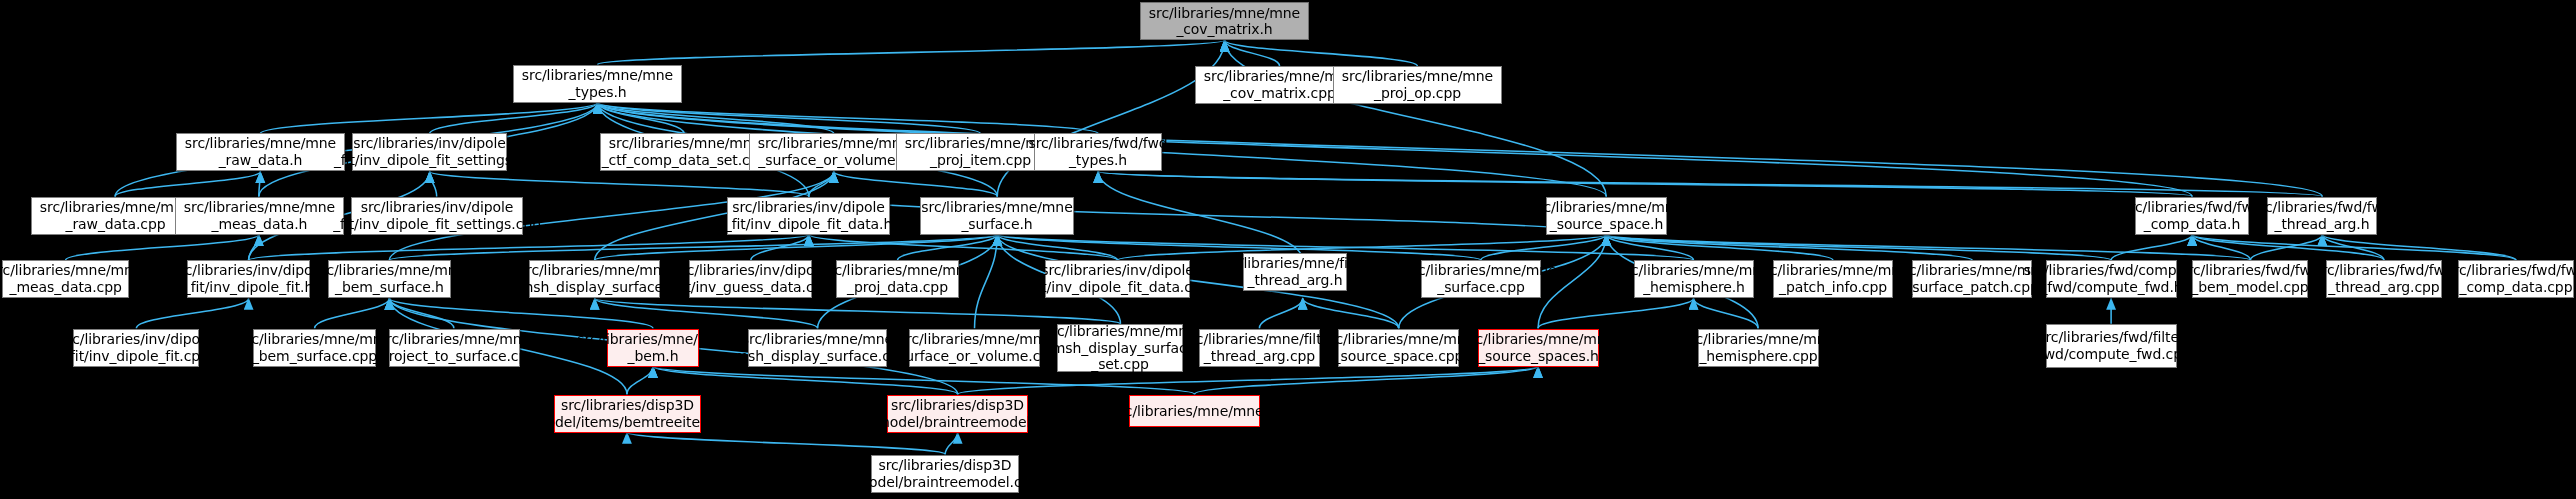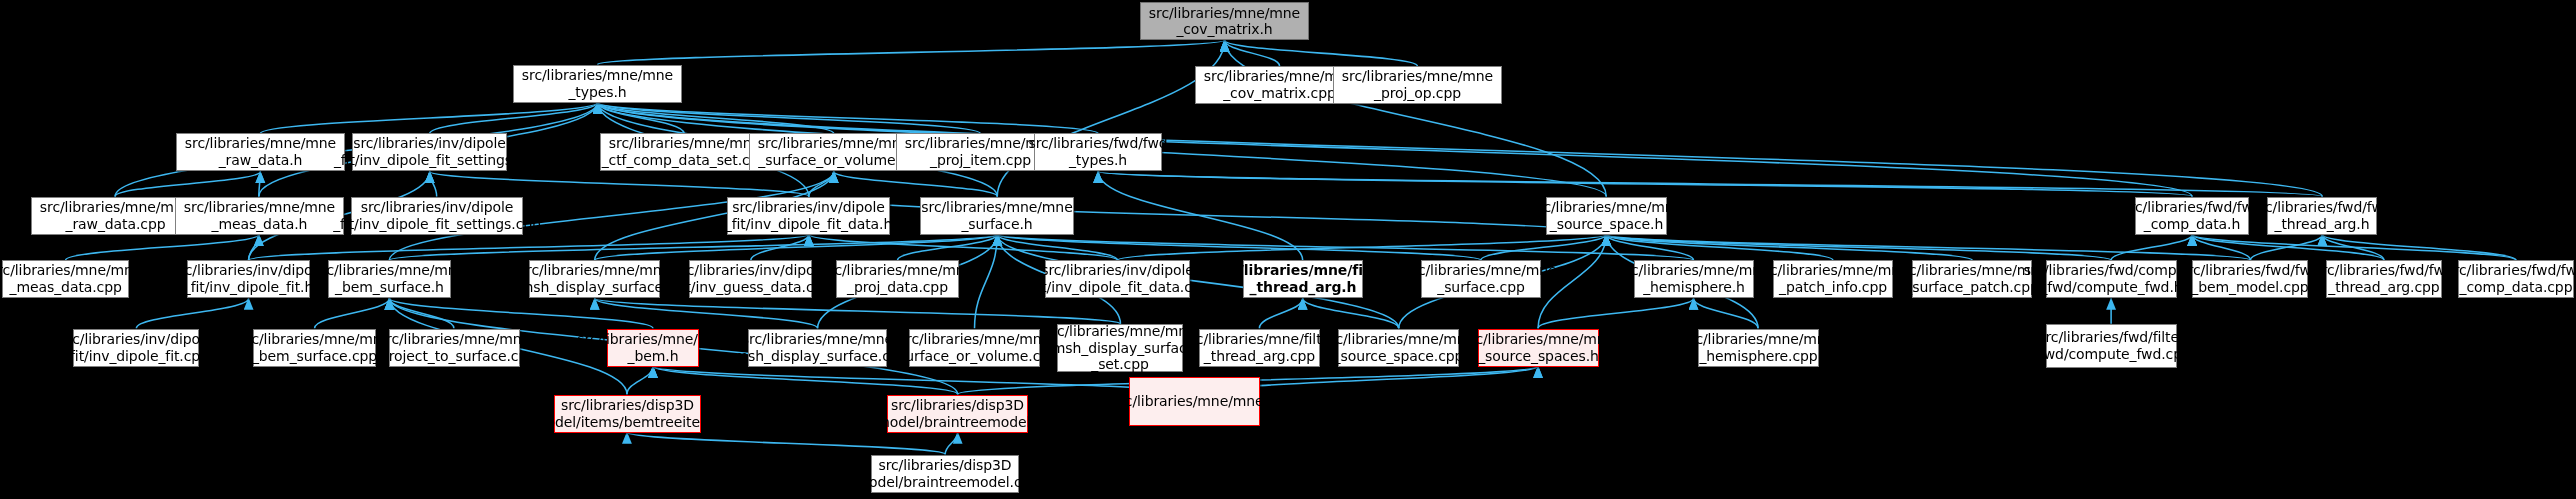--- a/index.html
+++ b/index.html
@@ -188,21 +188,21 @@
       <div class="node" style="left: 328px; top: 260px; width: 123px; height: 38px;">src/libraries/mne/mne
 _bem_surface.h</div>
       <div class="node" style="left: 529px; top: 260px; width: 131px; height: 38px;">src/libraries/mne/mne
 _msh_display_surface.h</div>
       <div class="node" style="left: 689px; top: 260px; width: 123px; height: 38px;">src/libraries/inv/dipole
 _fit/inv_guess_data.cpp</div>
       <div class="node" style="left: 836px; top: 260px; width: 123px; height: 38px;">src/libraries/mne/mne
 _proj_data.cpp</div>
       <div class="node" style="left: 1045px; top: 260px; width: 145px; height: 38px;">src/libraries/inv/dipole
 _fit/inv_dipole_fit_data.cpp</div>
-      <div class="node" style="left: 1243px; top: 260px; width: 120px; height: 38px; font-weight: bold;">src/libraries/mne/filter
+      <div class="node" style="left: 1243px; top: 253px; width: 104px; height: 38px;">src/libraries/mne/filter
 _thread_arg.h</div>
       <div class="node" style="left: 1421px; top: 260px; width: 120px; height: 38px;">src/libraries/mne/mne
 _surface.cpp</div>
       <div class="node" style="left: 1634px; top: 260px; width: 120px; height: 38px;">src/libraries/mne/mne
 _hemisphere.h</div>
       <div class="node" style="left: 1773px; top: 260px; width: 120px; height: 38px;">src/libraries/mne/mne
 _patch_info.cpp</div>
       <div class="node" style="left: 1912px; top: 260px; width: 120px; height: 38px;">src/libraries/mne/mne
 _surface_patch.cpp</div>
       <div class="node" style="left: 2046px; top: 260px; width: 131px; height: 38px;">src/libraries/fwd/compute
@@ -235,18 +235,18 @@
       <div class="node highlight" style="left: 1478px; top: 329px; width: 121px; height: 38px;">src/libraries/mne/mne
 _source_spaces.h</div>
       <div class="node" style="left: 1698px; top: 329px; width: 121px; height: 38px;">src/libraries/mne/mne
 _hemisphere.cpp</div>
       <div class="node" style="left: 2046px; top: 324px; width: 131px; height: 44px;">src/libraries/fwd/filter
 _fwd/compute_fwd.cpp</div>
       <div class="node highlight" style="left: 554px; top: 395px; width: 147px; height: 38px;">src/libraries/disp3D
 /model/items/bemtreeitem.h</div>
       <div class="node highlight" style="left: 887px; top: 395px; width: 141px; height: 38px;">src/libraries/disp3D
 /model/braintreemodel.h</div>
-      <div class="node highlight" style="left: 1129px; top: 377px; width: 131px; height: 49px;">src/libraries/mne/mne.h</div>
+      <div class="node highlight" style="left: 1129px; top: 395px; width: 131px; height: 32px;">src/libraries/mne/mne.h</div>
       <div class="node" style="left: 871px; top: 455px; width: 148px; height: 38px;">src/libraries/disp3D
 /model/braintreemodel.cpp</div>
     </div>
 </div>
 
 
 </body></html>

